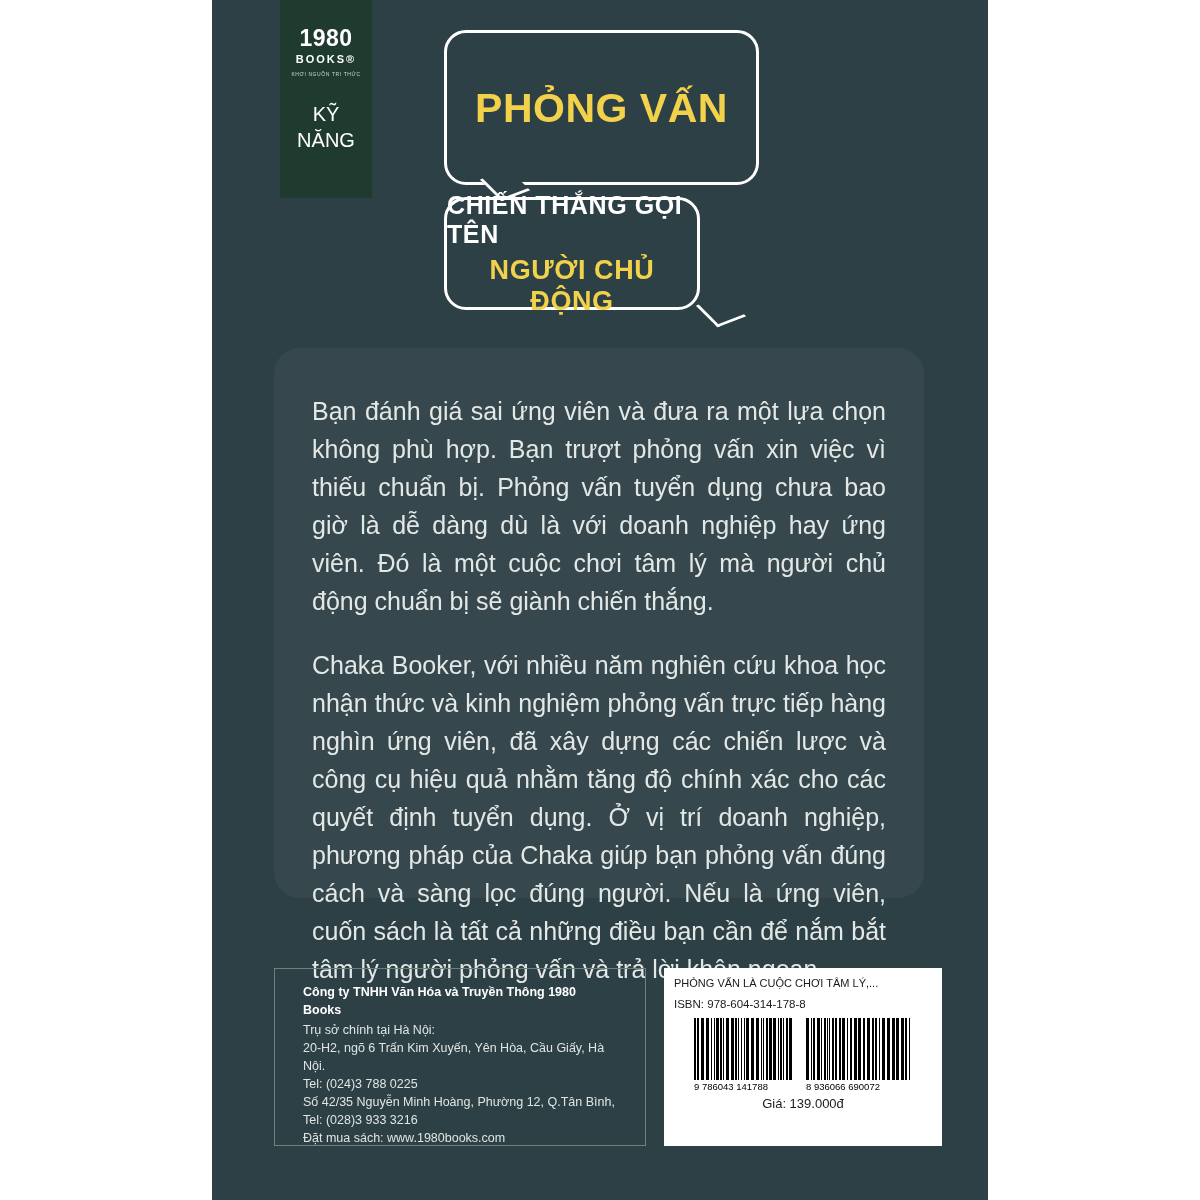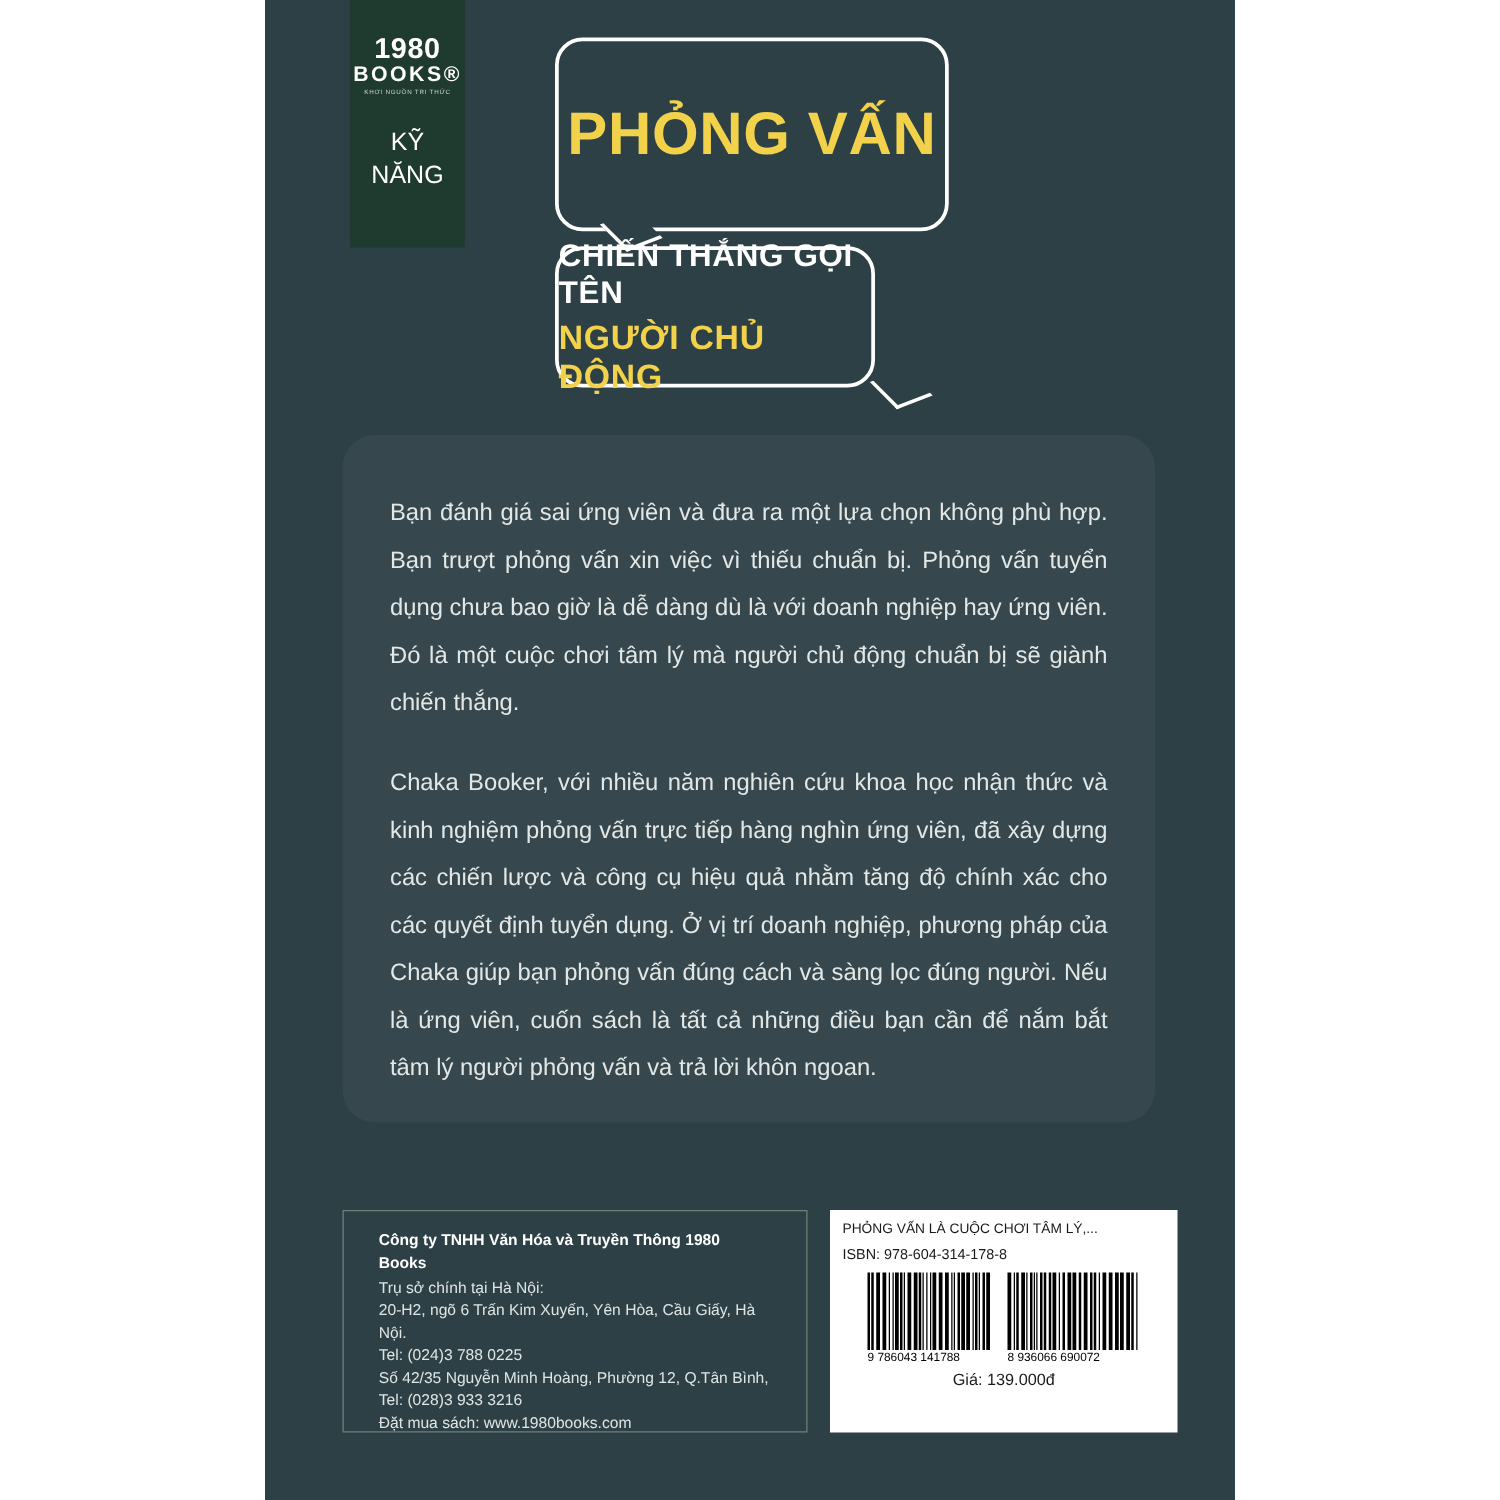--- a/index.html
+++ b/index.html
@@ -46,21 +46,21 @@
     text-align: center;
     color: #ffffff;
   }
   .badge-logo .l1 {
     font-size: 23px;
     font-weight: bold;
     letter-spacing: 0.5px;
     line-height: 24px;
   }
   .badge-logo .l2 {
-    font-size: 17px;
+    font-size: 11px;
     font-weight: bold;
     letter-spacing: 2px;
     line-height: 19px;
   }
   .badge-logo .l3 {
     font-size: 5px;
     letter-spacing: 0.6px;
     margin-top: 2px;
     color: #cfd8d2;
   }
@@ -86,21 +86,21 @@
     top: 30px;
     width: 315px;
     height: 155px;
     display: flex;
     flex-direction: column;
     align-items: center;
     justify-content: center;
   }
   .bubble-1 .t1 {
     color: #f2d14b;
-    font-size: 48px;
+    font-size: 41px;
     font-weight: bold;
     letter-spacing: 0.5px;
     line-height: 46px;
   }
   .bubble-1 .t2 {
     color: #ffffff;
     font-size: 23px;
     font-weight: bold;
     letter-spacing: 0.6px;
     margin-top: 6px;
@@ -120,20 +120,21 @@
     font-size: 25px;
     font-weight: bold;
     letter-spacing: 0.6px;
   }
   .bubble-2 .t2 {
     color: #f2d14b;
     font-size: 27px;
     font-weight: bold;
     letter-spacing: 0.6px;
     margin-top: 6px;
+    text-align: center;
   }
   
   .tail {
     position: absolute;
     width: 30px;
     height: 30px;
     background: #2d4046;
     border-right: 3px solid #ffffff;
     border-bottom: 3px solid #ffffff;
     box-sizing: border-box;
@@ -157,21 +158,21 @@
     width: 650px;
     height: 550px;
     background: rgba(255,255,255,0.045);
     border-radius: 26px;
     box-sizing: border-box;
     padding: 44px 38px 0 38px;
   }
   .desc p {
     margin: 0 0 26px 0;
     color: #e3e8e6;
-    font-size: 19px;
+    font-size: 25px;
     line-height: 38px;
     text-align: justify;
     text-justify: inter-word;
   }
 
   
   .footer-box {
     position: absolute;
     left: 62px;
     top: 968px;

